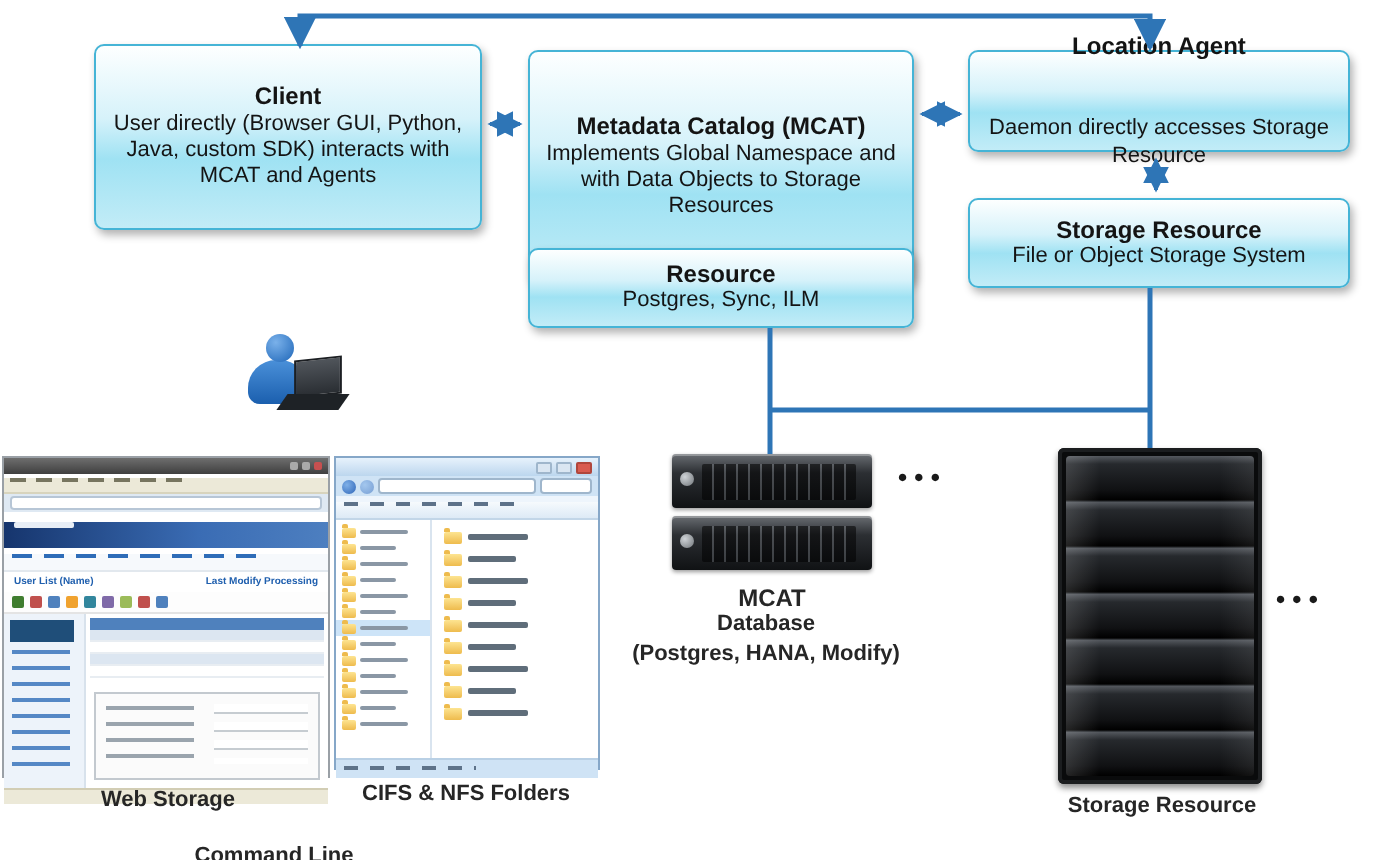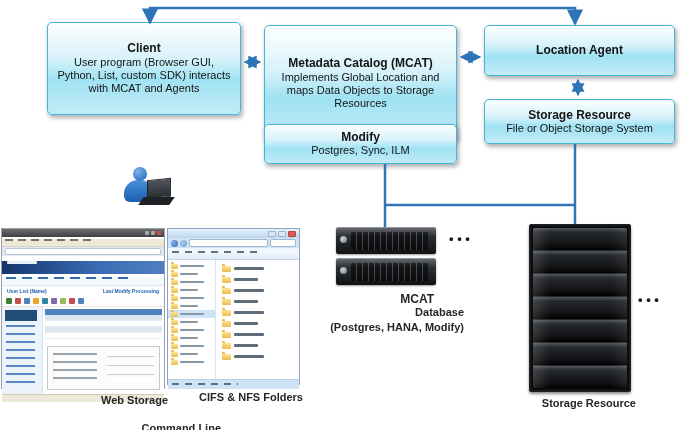--- a/index.html
+++ b/index.html
@@ -17,21 +17,21 @@
   #box-client{left:47px;top:22px;width:194px;height:93px;}
   #box-mcat{left:264px;top:25px;width:193px;height:117px;}
   #box-agent{left:484px;top:25px;width:191px;height:51px;gap:28px;}
   #box-storage{left:484px;top:99px;width:191px;height:45px;}
   #box-daemons{left:264px;top:124px;width:193px;height:40px;}
 
   
   .overlay{position:absolute;left:0;top:0;z-index:5;pointer-events:none;}
 
   
-  .cap{position:absolute;text-align:right;font-weight:bold;color:#262626;font-size:11px;z-index:3;}
+  .cap{position:absolute;text-align:center;font-weight:bold;color:#262626;font-size:11px;z-index:3;}
   #cap-web{left:0px;top:394px;width:168px;}
   #cap-cmd{left:53px;top:422px;width:168px;}
   #cap-cifs{left:163px;top:391px;width:140px;}
   #cap-mcat{left:338px;top:292px;width:96px;font-size:12px;}
   #cap-db{left:302px;top:305px;width:162px;font-size:11px;line-height:1.35;}
   #cap-stor{left:526px;top:397px;width:110px;}
   .dots{position:absolute;font-size:13px;font-weight:bold;color:#1a1a1a;z-index:3;}
   #dots1{left:449px;top:231px;}
   #dots2{left:638px;top:292px;}
 
@@ -165,35 +165,36 @@
     <line x1="245" y1="62" x2="260" y2="62" stroke="#2e75b6" stroke-width="2" marker-start="url(#arw)" marker-end="url(#arw)"></line>
     <line x1="461" y1="57" x2="480" y2="57" stroke="#2e75b6" stroke-width="2" marker-start="url(#arw)" marker-end="url(#arw)"></line>
     <line x1="578" y1="80" x2="578" y2="95" stroke="#2e75b6" stroke-width="2" marker-start="url(#arw)" marker-end="url(#arw)"></line>
     <line x1="385" y1="164" x2="385" y2="227" stroke="#2e75b6" stroke-width="2.5"></line>
     <line x1="575" y1="144" x2="575" y2="224" stroke="#2e75b6" stroke-width="2.5"></line>
     <line x1="385" y1="205" x2="575" y2="205" stroke="#2e75b6" stroke-width="2.5"></line>
   </svg>
 
   <div class="gbox" id="box-client">
     <div class="t">Client</div>
-    <div class="b">User program (Browser GUI, Python, List, custom SDK) interacts with MCAT and Agents</div>
+    <div class="b">User directly (Browser GUI, Python, Java, custom SDK) interacts with MCAT and Agents</div>
   </div>
   <div class="gbox" id="box-mcat">
     <div class="t">Metadata Catalog (MCAT)</div>
-    <div class="b">Implements Global Location and maps Data Objects to Storage Resources</div>
+    <div class="b">Implements Global Namespace and with Data Objects to Storage Resources</div>
   </div>
   <div class="gbox" id="box-agent">
     <div class="t">Location Agent</div>
+    <div class="b">Daemon directly accesses Storage Resource</div>
   </div>
   <div class="gbox" id="box-storage">
     <div class="t">Storage Resource</div>
     <div class="b">File or Object Storage System</div>
   </div>
   <div class="gbox" id="box-daemons">
-    <div class="t">Modify</div>
+    <div class="t">Resource</div>
     <div class="b">Postgres, Sync, ILM</div>
   </div>
 
   <div id="person">
     <div class="p-body"></div>
     <div class="p-head"></div>
     <div class="p-lap-screen"></div>
     <div class="p-lap-base"></div>
   </div>
 

